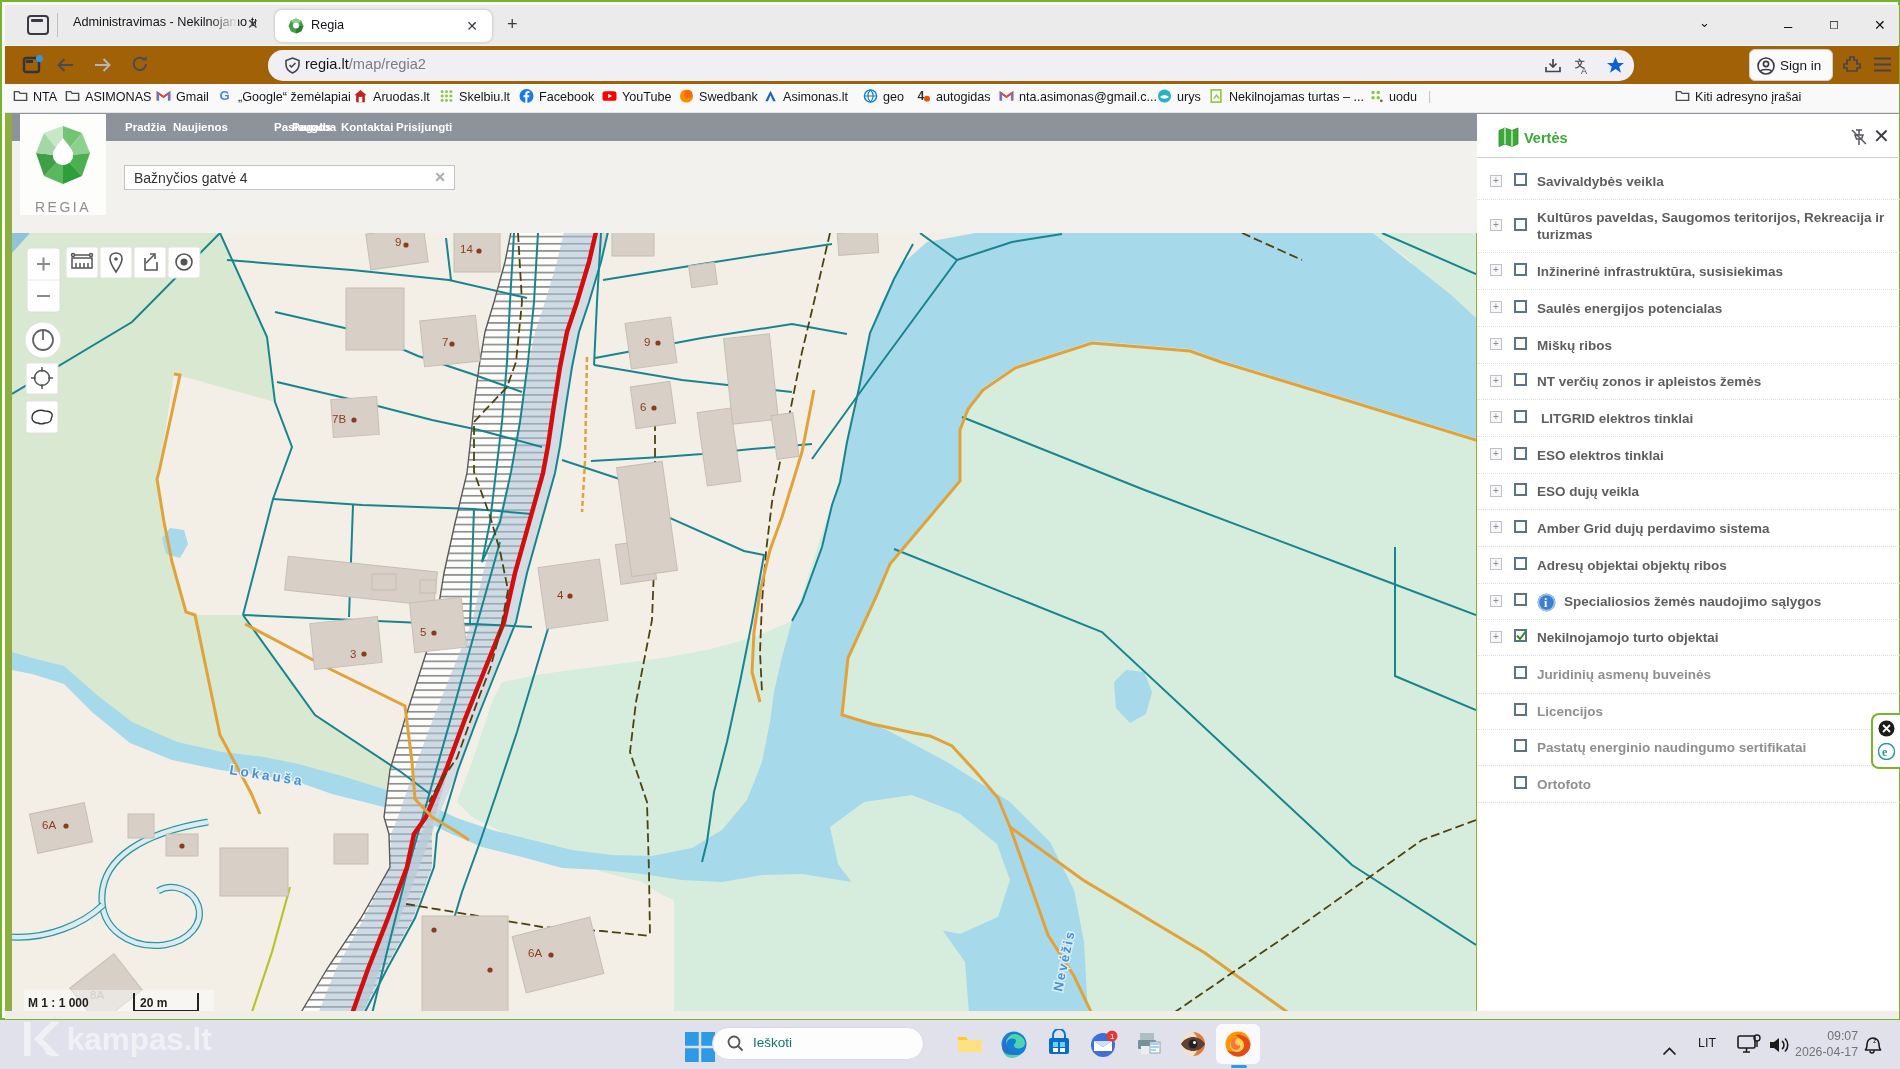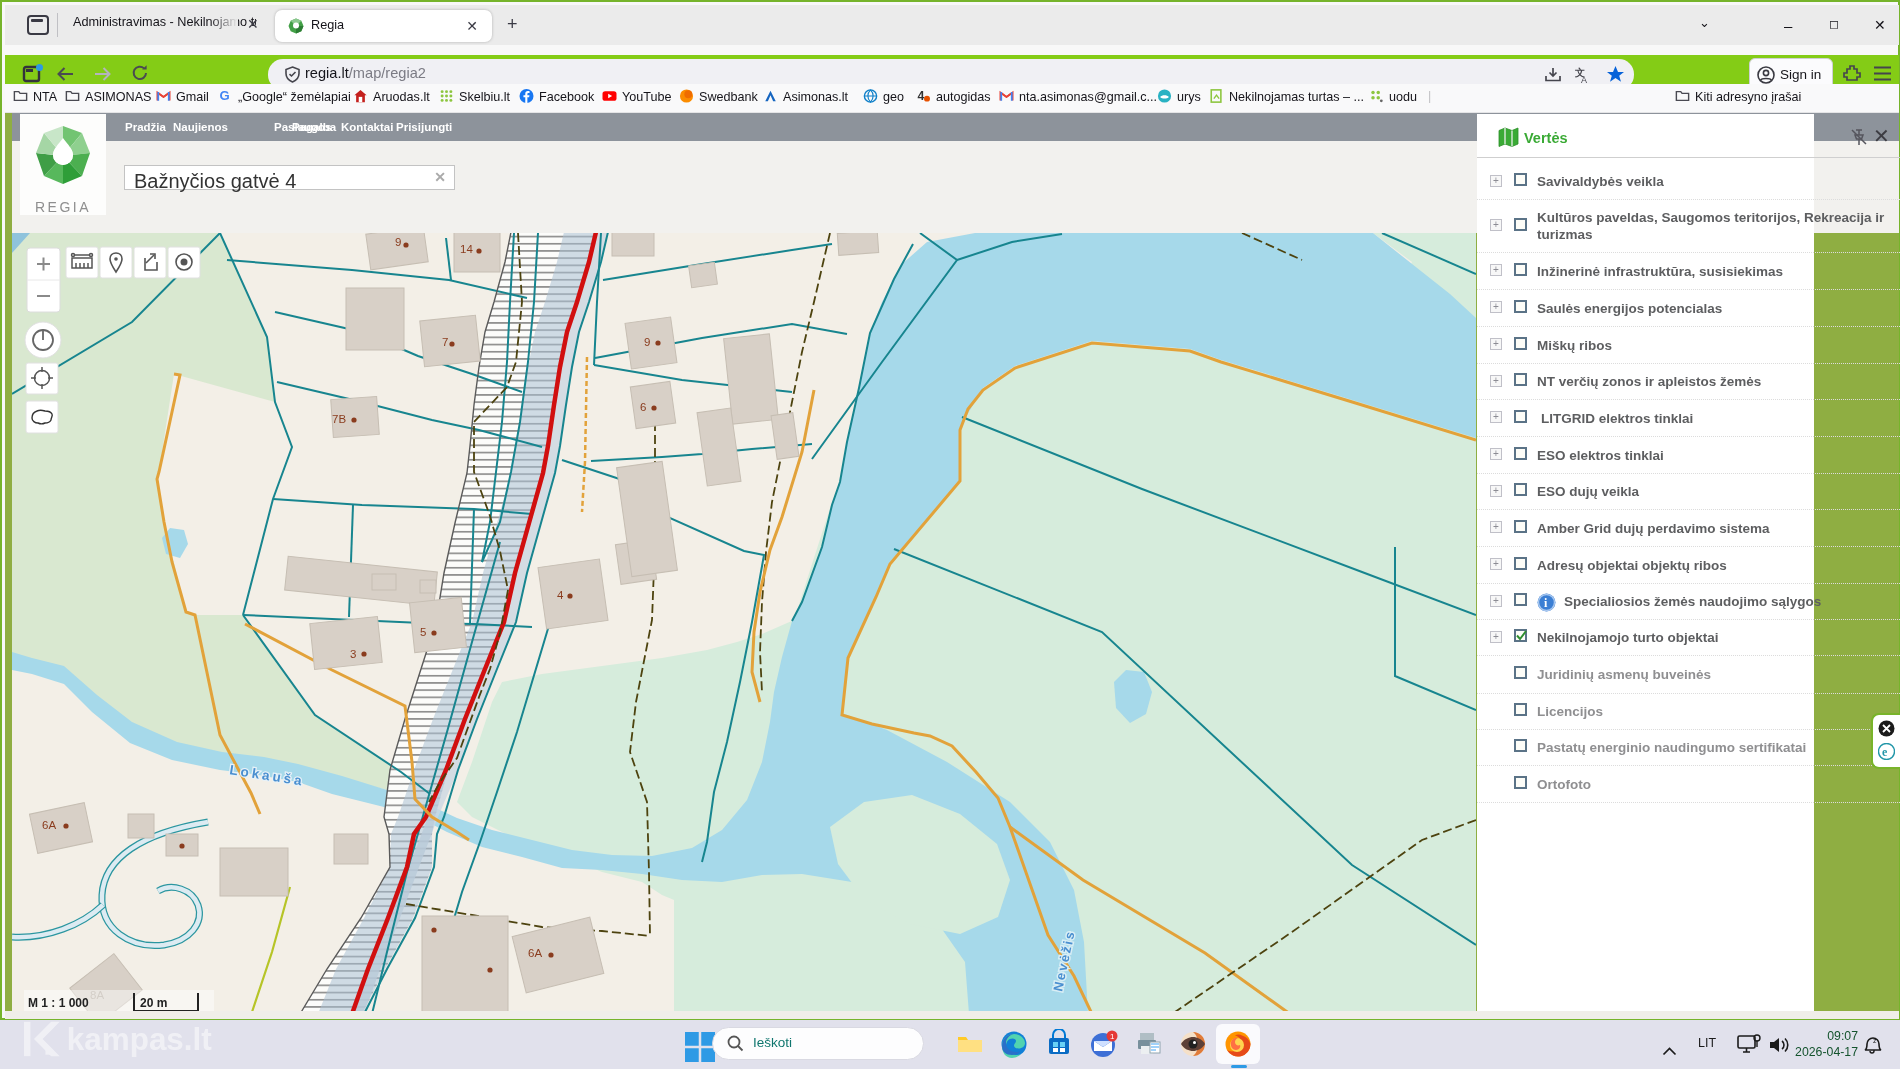--- a/index.html
+++ b/index.html
@@ -13,51 +13,51 @@
 #tabdiv{position:absolute;left:52px;top:8px;width:1px;height:24px;background:#c0c0c4;}
 .tabtitle{font-size:12.7px;color:#15141a;}
 #tab1{position:absolute;left:68px;top:10px;width:183px;}
 #tab1 .tabtitle{display:block;white-space:nowrap;overflow:hidden;}
 #tab1fade{position:absolute;right:18px;top:0;width:28px;height:18px;background:linear-gradient(90deg,rgba(235,235,235,0),#ebebeb);}
 .tabx{color:#3a3a44;font-size:14px;font-weight:400;}
 #tab2{position:absolute;left:270px;top:5px;width:217px;height:32px;background:#fff;border-radius:7px;box-shadow:0 0 3px rgba(0,0,0,.25);}
 #plus{position:absolute;left:502px;top:9px;font-size:18px;color:#3a3a44;}
 .winbtn{position:absolute;top:12px;color:#15141a;font-size:15px;}
 
-#toolbar{position:absolute;left:3px;top:53px;width:1894px;height:39px;background:#84cc16;text-align:center;}
+#toolbar{position:absolute;left:3px;top:44px;width:1894px;height:39px;background:#a16207;text-align:center;}
 #urlbar{position:absolute;left:263px;top:4px;width:1366px;height:31px;background:#f0f0f4;border-radius:15px;}
 .tbico{position:absolute;top:6px;}
 
 #bookmarks{position:absolute;left:3px;top:82px;width:1894px;height:29px;background:#f9f9fa;border-bottom:1px solid #e4e4e6;}
 .bm{position:absolute;top:5px;height:18px;font-size:12.6px;color:#15141a;white-space:nowrap;}
 .bmi{display:inline-block;width:15px;height:14px;vertical-align:-2px;margin-right:5px;}
 
 #page{position:absolute;left:3px;top:111px;width:1894px;height:906px;background:#8fae42;}
 #pnav{position:absolute;left:7px;top:0;width:1887px;height:28px;background:#8d939b;}
 .pnavitem{position:absolute;top:8px;font-size:11.5px;font-weight:bold;color:#fff;}
 #phead{position:absolute;left:7px;top:28px;width:1887px;height:92px;background:#f2f1ee;}
 #logobox{position:absolute;left:15px;top:1px;width:86px;height:101px;background:#fdfdfc;z-index:3;}
 #regiatxt{position:absolute;left:0;top:85px;width:86px;text-align:center;font-size:14px;color:#8f8f8f;letter-spacing:2.5px;}
 #searchbox{position:absolute;left:119px;top:52px;width:331px;height:25px;background:#fff;border:1px solid #c3c3c3;}
-#searchbox span{position:absolute;left:9px;top:4px;font-size:20px;color:#333;}
+#searchbox span{position:absolute;left:9px;top:4px;font-size:14px;color:#333;}
 #searchbox #searchx{left:auto;right:8px;top:3px;color:#aaa;font-size:14px;font-weight:bold;}
 #mapwrap{position:absolute;left:7px;top:120px;width:1464px;height:781px;overflow:hidden;}
 #pagestrip{position:absolute;left:0px;top:898px;width:1894px;height:8px;background:#f0eee9;}
 
-#panel{position:absolute;left:1472px;top:1px;width:337px;height:897px;background:#fff;}
+#panel{position:absolute;left:1472px;top:1px;width:422px;height:897px;background:#fff;}
 .prow{position:absolute;left:0;width:423px;border-bottom:1px dotted #dcdcdc;}
 .plus{position:absolute;left:13px;width:12px;height:12px;background:#f7f7f7;border:1px solid #c0c0c8;color:#8c8c94;font-size:10px;line-height:10px;text-align:center;}
 .pcheck{position:absolute;left:37px;width:13px;height:13px;background:#fdfdf8;border:2px solid #5b7387;}
 .ptext{position:absolute;left:60px;font-size:13.5px;font-weight:bold;color:#5d5e60;line-height:17px;}
 .gray .ptext{color:#8f8f91;}
 
 #taskbar{position:absolute;left:0;top:1020px;width:1900px;height:49px;background:#e1e1ec;}
 #tsearch{position:absolute;left:712px;top:7px;width:212px;height:33px;background:#fdfdfe;border:1px solid #d9d9e2;border-radius:17px;font-size:13.5px;color:#444;}
 .tico{position:absolute;top:9px;width:30px;height:30px;}
-#clock{position:absolute;right:42px;top:8px;text-align:right;font-size:12.3px;color:#14532d;line-height:16px;}
+#clock{position:absolute;right:42px;top:8px;text-align:right;font-size:12.3px;color:#737373;line-height:16px;}
 #kampas{position:absolute;left:24px;top:1016px;width:300px;height:46px;opacity:.5;z-index:60;}
 </style></head>
 <body>
 <div id="stage">
 
 <div id="win">
   <div id="tabbar">
     <div id="fxview"></div>
     <div id="tabdiv"></div>
     <div id="tab1">

